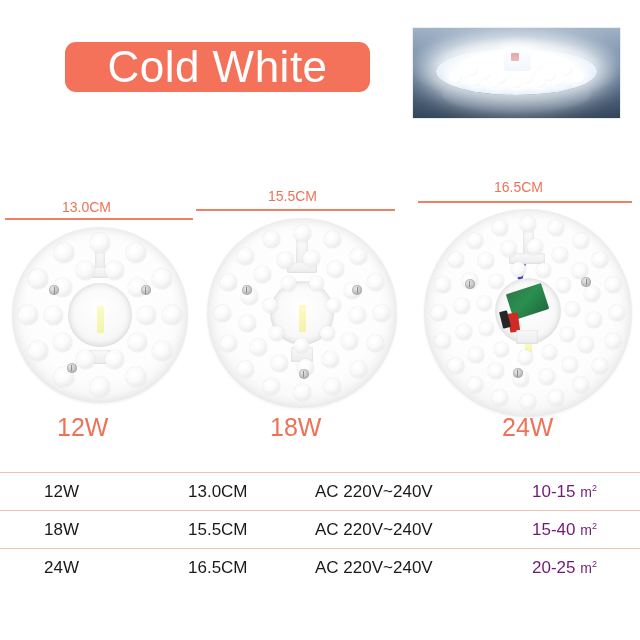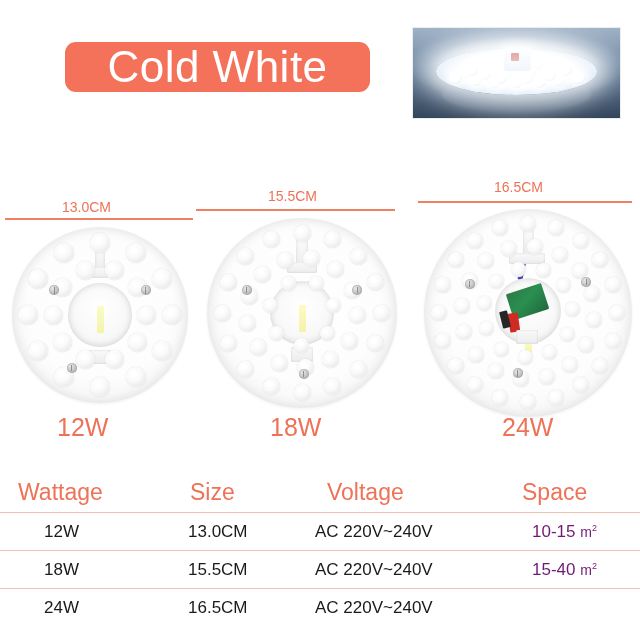--- a/index.html
+++ b/index.html
@@ -465,26 +465,20 @@
       <div class="screw" style="width: 10px; height: 10px; left: calc(78% - 5px); top: calc(35% - 5px);"></div>
       <div class="screw" style="width: 10px; height: 10px; left: calc(45% - 5px); top: calc(79% - 5px);"></div>
     </div>
 
   <span class="watt-caption" style="left:57px; top:415px;">12W</span>
   <span class="watt-caption" style="left:270px; top:415px;">18W</span>
   <span class="watt-caption" style="left:502px; top:415px;">24W</span>
 
   <div id="spec-table">
 
-    <div class="spec-row" id="spec-header">
-      <div class="col-wattage">Wattage</div>
-      <div class="col-size">Size</div>
-      <div class="col-voltage">Voltage</div>
-      <div class="col-space">Space</div>
-    </div>
 
     <div class="spec-body">
 
       <div class="spec-row bordered">
         <div class="col-wattage">12W</div>
         <div class="col-size">13.0CM</div>
         <div class="col-voltage">AC 220V~240V</div>
         <div class="col-space"><span>10-15</span>&nbsp;<span class="unit-sq"><span>m</span><sup>2</sup></span></div>
       </div>
 
@@ -492,18 +486,19 @@
         <div class="col-wattage">18W</div>
         <div class="col-size">15.5CM</div>
         <div class="col-voltage">AC 220V~240V</div>
         <div class="col-space"><span>15-40</span>&nbsp;<span class="unit-sq"><span>m</span><sup>2</sup></span></div>
       </div>
 
       <div class="spec-row bordered">
         <div class="col-wattage">24W</div>
         <div class="col-size">16.5CM</div>
         <div class="col-voltage">AC 220V~240V</div>
+        <div class="col-space"><span>20-25</span>&nbsp;<span class="unit-sq"><span>m</span><sup>2</sup></span></div>
       </div>
 
     </div>
   </div>
 
 </div>
 
 </body></html>

